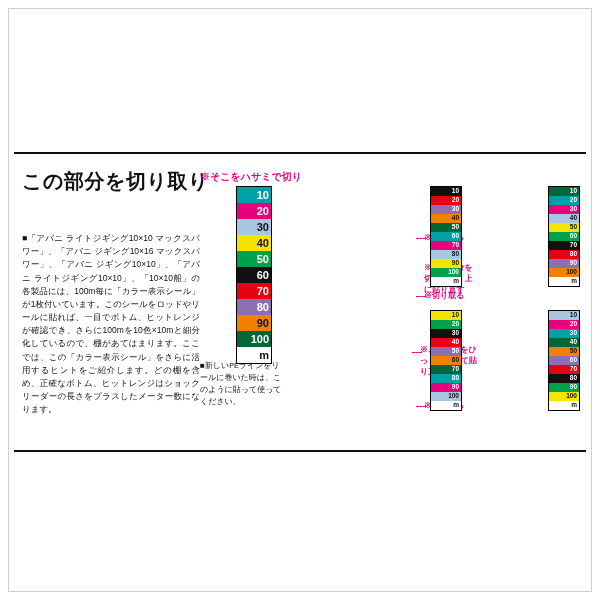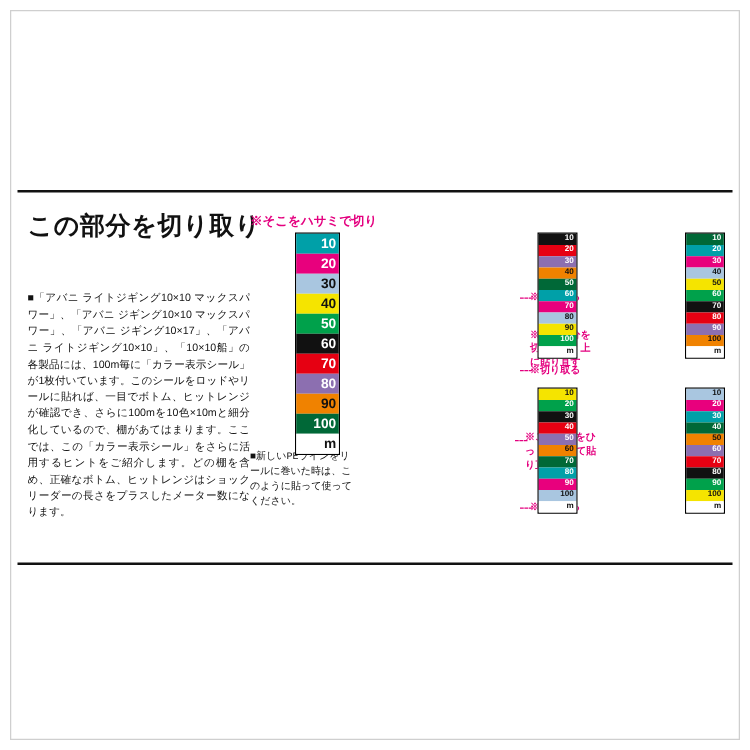--- a/index.html
+++ b/index.html
@@ -127,21 +127,21 @@
   <div class="frame"></div>
   <div class="sheet"></div>
   <div class="rule-top"></div>
   <div class="rule-bottom"></div>
 
   <div class="title">
     <div>この部分を切り取り</div>
   </div>
 
   <div class="col-left">
-    <p>■「アバニ ライトジギング10×10 マックスパワー」、「アバニ ジギング10×10 マックスパワー」、「アバニ ジギング10×17」、「アバニ ライトジギング10×10」、「10×10船」の各製品には、100m毎に「カラー表示シール」が1枚付いています。このシールをロッドやリールに貼れば、一目でボトム、ヒットレンジが確認でき、さらに100mを10色×10mと細分化しているので、棚があてはまります。ここでは、この「カラー表示シール」をさらに活用するヒントをご紹介します。どの棚を含め、正確なボトム、ヒットレンジはショックリーダーの長さをプラスしたメーター数になります。</p>
+    <p>■「アバニ ライトジギング10×10 マックスパワー」、「アバニ ジギング10×16 マックスパワー」、「アバニ ジギング10×10」、「アバニ ライトジギング10×10」、「10×10船」の各製品には、100m毎に「カラー表示シール」が1枚付いています。このシールをロッドやリールに貼れば、一目でボトム、ヒットレンジが確認でき、さらに100mを10色×10mと細分化しているので、棚があてはまります。ここでは、この「カラー表示シール」をさらに活用するヒントをご紹介します。どの棚を含め、正確なボトム、ヒットレンジはショックリーダーの長さをプラスしたメーター数になります。</p>
   </div>
 
   <div class="basic-head">※そこをハサミで切り</div>
 
   <div class="note-new">■新しいPEラインをリールに巻いた時は、このように貼って使ってください。</div>
 
 
 
   <div class="pink-small" style="left:424px;top:232px;">※切り取る</div>
   <div class="pink-small" style="left:424px;top:262px;width:56px;">※この部分を切り取り、上に貼り直す</div>

